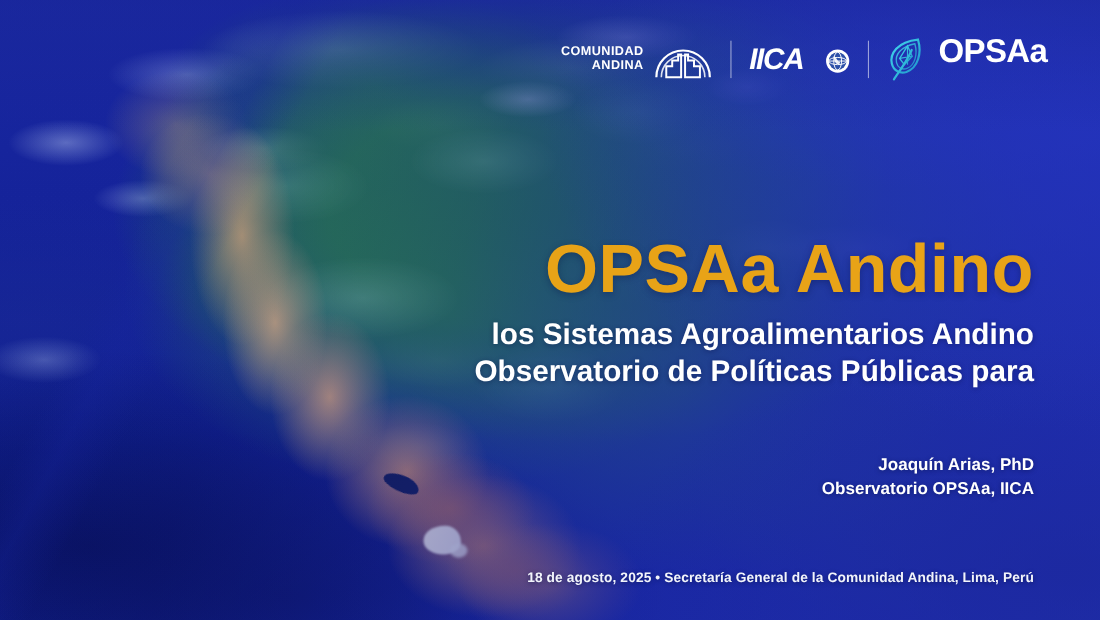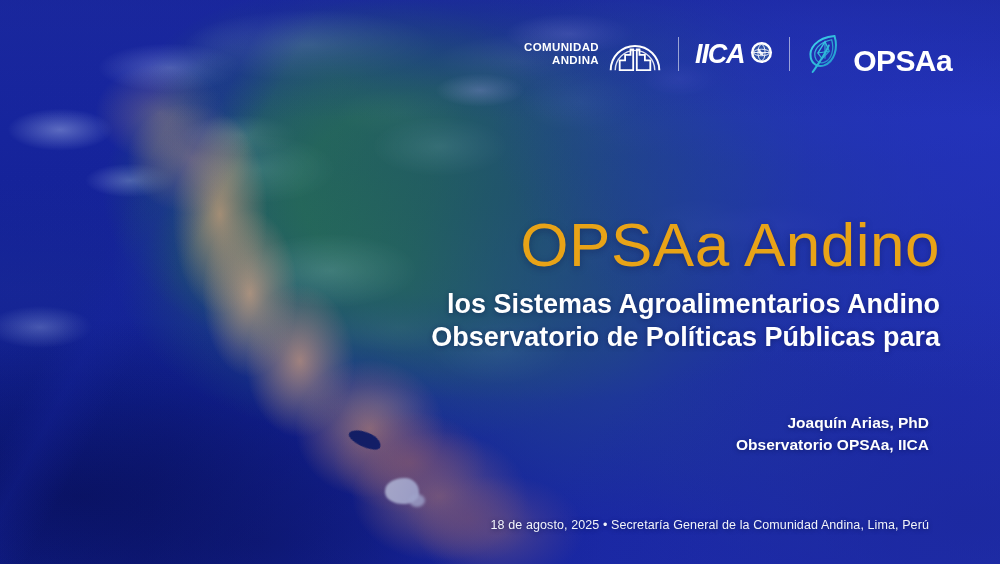--- a/index.html
+++ b/index.html
@@ -188,32 +188,32 @@
     text-transform:uppercase;
   }
   .can-mark { width:54px; height:36px; display:block; }
 
   .logo-sep {
     width:1px; height:34px;
     background:rgba(255,255,255,.55);
     margin:0 16px;
   }
 
-  .logo-iica { display:flex; align-items:flex-start; gap:6px; }
+  .logo-iica { display:flex; align-items:center; gap:20px; }
   .iica-word {
     color:#ffffff;
     font-size:27px;
     font-weight:bold;
     font-style:italic;
     letter-spacing:-1.2px;
     line-height:1;
   }
   .iica-globe { width:23px; height:23px; display:block; margin-bottom:-2px; }
 
-  .logo-opsaa { display:flex; align-items:flex-end; gap:9px; }
+  .logo-opsaa { display:flex; align-items:flex-start; gap:9px; }
   .opsaa-leaf { width:38px; height:44px; display:block; }
   .opsaa-word {
     color:#ffffff;
     font-size:30px;
     font-weight:bold;
     letter-spacing:-.6px;
     line-height:1;
   }
 
   
@@ -223,56 +223,56 @@
     width:640px; height:564px;
     z-index:5;
     text-align:right;
   }
   .title {
     position:absolute;
     right:0; top:212px;
     width:100%;
     color:#e8a317;
     font-size:62px;
-    font-weight:normal;
+    font-weight:bold;
     letter-spacing:.5px;
     line-height:1.06;
     text-shadow:0 2px 7px rgba(10,18,70,.35);
   }
   .subtitle {
     position:absolute;
     right:0; top:288px;
     width:100%;
     color:#ffffff;
     font-size:27px;
     font-weight:bold;
     line-height:1.22;
     text-shadow:0 1px 5px rgba(10,18,70,.45);
   }
   .subtitle span { display:block; }
 
   .author {
     position:absolute;
-    right:11px; top:412px;
+    right:0; top:412px;
     width:100%;
     color:#ffffff;
     font-size:15.5px;
     font-weight:bold;
     line-height:1.42;
     text-shadow:0 1px 4px rgba(10,18,70,.5);
   }
   .author span { display:block; }
 
   .footer {
     position:absolute;
-    right:11px; top:518px;
+    right:0; top:518px;
     width:100%;
     color:#f2f4fb;
     font-size:12.5px;
-    font-weight:normal;
+    font-weight:bold;
     letter-spacing:.1px;
     text-shadow:0 1px 4px rgba(10,18,70,.55);
   }
 </style>
 </head>
 <body>
 
 <div class="slide">
 
   <div class="bg bg-ocean"></div>

